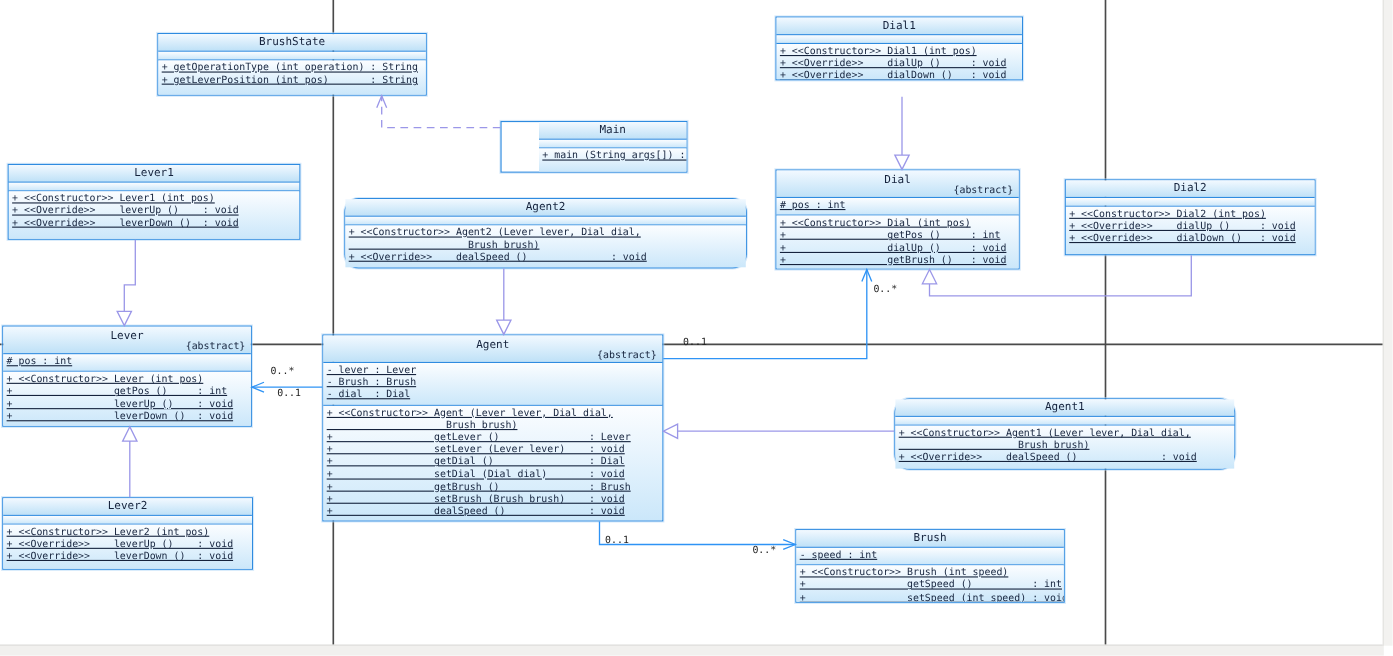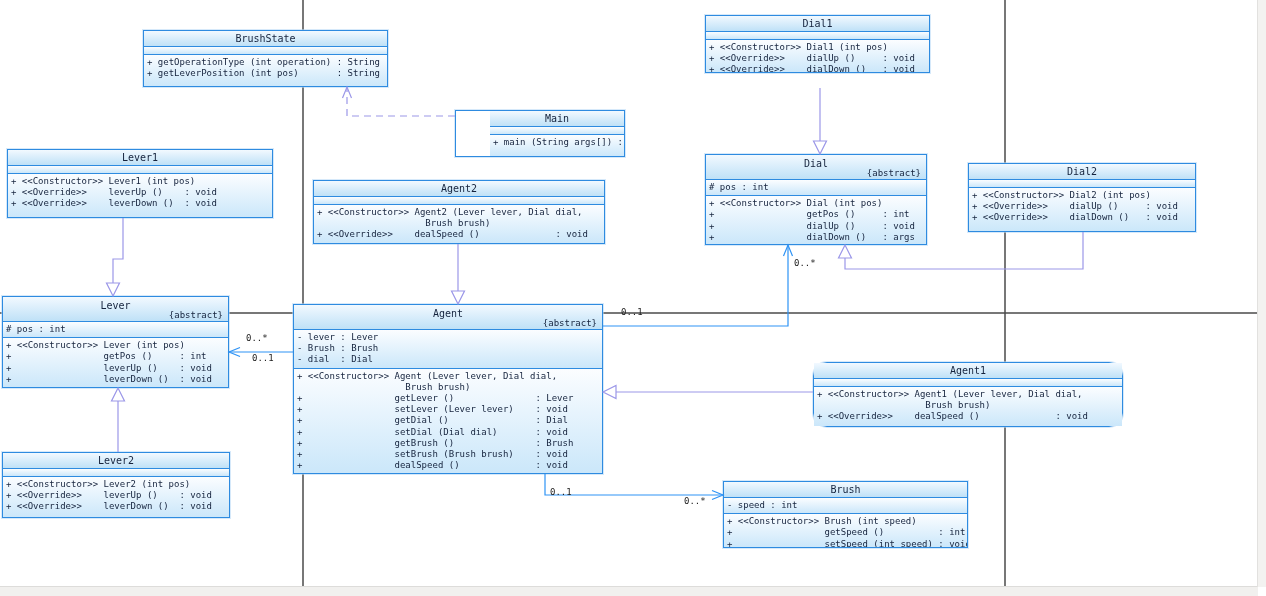--- a/index.html
+++ b/index.html
@@ -11,21 +11,21 @@
        display:flex;flex-direction:column;color:#15233d;
        box-shadow:0 0 0 1px rgba(180,215,245,.55);}
   .title{position:relative;flex:0 0 auto;height:15px;text-align:center;
          font-size:10px;line-height:15px;border-bottom:1px solid #2e8be0;
          background:linear-gradient(180deg,#f2f9ff 0%,#bfe1f7 100%);
          white-space:nowrap;overflow:hidden;}
   .title.tall{height:25px;line-height:13px;padding-top:2px;box-sizing:border-box;}
   .abstract-tag{position:absolute;right:5px;bottom:1px;font-size:9px;line-height:10px;}
   .attrs,.methods{flex:0 0 auto;font-size:9px;line-height:11.2px;padding:2px 3px;
          white-space:pre;overflow:hidden;
-         background:linear-gradient(180deg,#fbfdff 0%,#cbe7fa 100%);}
+         background:linear-gradient(180deg,#fbfdff 0%,#cbe7fa 100%);text-decoration:underline;}
   .attrs{border-bottom:1px solid #2e8be0;}
   .attrs.empty{height:7px;padding:0;}
   .methods{flex:1 1 auto;}
   .mult{position:absolute;font-size:9px;line-height:9px;color:#222;white-space:nowrap;}
   .hscroll{position:absolute;left:0;right:8px;bottom:0;height:9px;
            background:#f1f0ee;border-top:1px solid #dddcda;}
   .vscroll{position:absolute;top:0;right:0;bottom:9px;width:8px;
            background:#f3f2f0;border-left:1px solid #e2e1df;}
 </style>
 </head>
@@ -52,41 +52,41 @@
         <div class="attrs empty"></div>
         <div class="methods"><div>+ main (String args[]) : void</div></div>
       </div>
       <div class="box" style="left: 7px; top: 149px; width: 266px; height: 69px;">
         <div class="title">
           <div>Lever1</div>
         </div>
         <div class="attrs empty"></div>
         <div class="methods"><div>+ &lt;&lt;Constructor&gt;&gt; Lever1 (int pos)</div><div>+ &lt;&lt;Override&gt;&gt;    leverUp ()    : void</div><div>+ &lt;&lt;Override&gt;&gt;    leverDown ()  : void</div></div>
       </div>
-      <div class="box" style="left: 313px; top: 180px; width: 292px; height: 64px;">
+      <div class="box" style="left: 313px; top: 180px; width: 366px; height: 64px; border-radius: 13px;">
         <div class="title">
           <div>Agent2</div>
         </div>
         <div class="attrs empty"></div>
         <div class="methods"><div>+ &lt;&lt;Constructor&gt;&gt; Agent2 (Lever lever, Dial dial,</div><div>                    Brush brush)</div><div>+ &lt;&lt;Override&gt;&gt;    dealSpeed ()              : void</div></div>
       </div>
       <div class="box" style="left: 705px; top: 15px; width: 225px; height: 58px;">
         <div class="title">
           <div>Dial1</div>
         </div>
         <div class="attrs empty"></div>
         <div class="methods"><div>+ &lt;&lt;Constructor&gt;&gt; Dial1 (int pos)</div><div>+ &lt;&lt;Override&gt;&gt;    dialUp ()     : void</div><div>+ &lt;&lt;Override&gt;&gt;    dialDown ()   : void</div></div>
       </div>
       <div class="box" style="left: 705px; top: 154px; width: 222px; height: 91px;">
         <div class="title tall">
           <div>Dial</div>
           <div class="abstract-tag">{abstract}</div>
         </div>
         <div class="attrs"><div># pos : int</div></div>
-        <div class="methods"><div>+ &lt;&lt;Constructor&gt;&gt; Dial (int pos)</div><div>+                 getPos ()     : int</div><div>+                 dialUp ()     : void</div><div>+                 dialDown ()   : args</div></div>
+        <div class="methods"><div>+ &lt;&lt;Constructor&gt;&gt; Dial (int pos)</div><div>+                 getPos ()     : int</div><div>+                 dialUp ()     : void</div><div>+                 getBrush ()   : void</div></div>
       </div>
       <div class="box" style="left: 968px; top: 163px; width: 228px; height: 69px;">
         <div class="title">
           <div>Dial2</div>
         </div>
         <div class="attrs empty"></div>
         <div class="methods"><div>+ &lt;&lt;Constructor&gt;&gt; Dial2 (int pos)</div><div>+ &lt;&lt;Override&gt;&gt;    dialUp ()     : void</div><div>+ &lt;&lt;Override&gt;&gt;    dialDown ()   : void</div></div>
       </div>
       <div class="box" style="left: 2px; top: 296px; width: 227px; height: 92px;">
         <div class="title tall">

